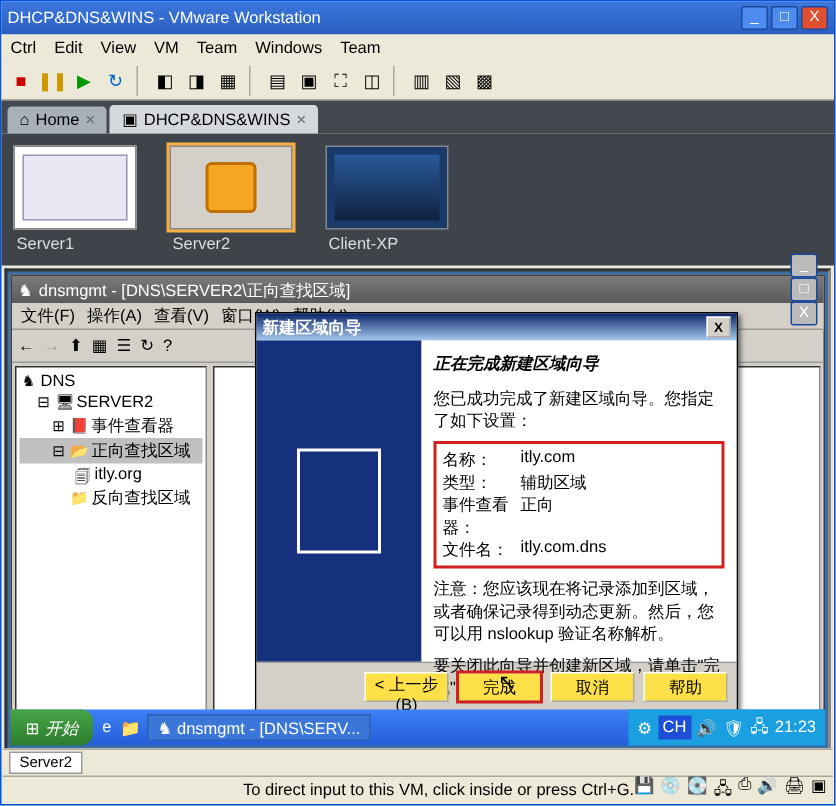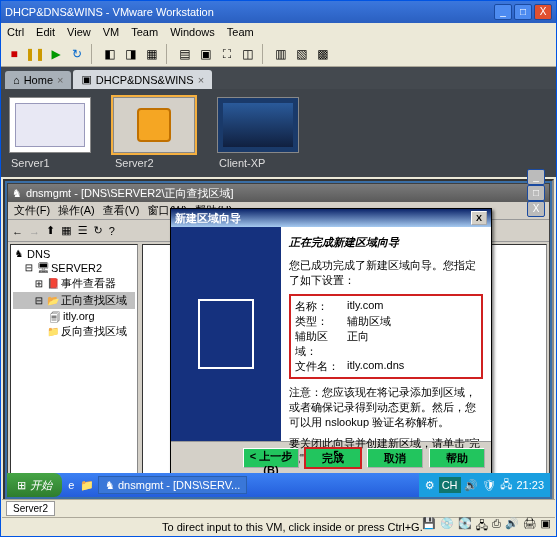--- a/index.html
+++ b/index.html
@@ -48,21 +48,21 @@
 .wiz-body { display:flex; height:214px; }
 .wiz-side { width:110px; background:#15317e; display:flex; align-items:center; justify-content:center; }
 .wiz-icon { width:56px; height:70px; border:2px solid #fff; }
 .wiz-main { flex:1; background:#fff; padding:8px; }
 .wiz-h { font-weight:bold; margin-bottom:8px;font-style:italic; }
 .wiz-p { margin-bottom:6px; }
 .summary { border:2px solid #d02020; padding:3px 4px; margin-bottom:6px; }
 .row { display:flex; }
 .row .k { width:52px; }
 .wiz-btns { background:#d4d0c8; border-top:1px solid #999; padding:6px; display:flex; justify-content:flex-end; gap:6px; }
-.btn { width:56px; height:20px; background:#22c55e; border:1px outset #fff; font-size:11px;font-weight:bold; }
+.btn { width:56px; height:20px; background:#fde047; border:1px outset #fff; font-size:11px; }
 .btn.hl { outline:2px solid #d02020; outline-offset:-1px; }
 .cursor { position:absolute; left:324px; top:262px; font-size:14px; pointer-events:none; }
 
 
 .xp-taskbar { position:absolute; left:2px; right:2px; bottom:2px; height:24px; background:linear-gradient(#3c81f3,#245edb); display:flex; align-items:center; color:#fff; }
 .start { background:linear-gradient(#46a546,#2e7d2e); padding:0 10px; height:100%; display:flex; align-items:center; border-radius:0 8px 8px 0; }
 .task-btn { background:#3a77d8; border:1px solid #2a5fb0; margin-left:4px; padding:2px 6px; color:#fff; height:18px; }
 .tray { margin-left:auto; background:#1a9fe0; padding:0 6px; height:100%; display:flex; align-items:center; gap:4px; }
 
 
@@ -221,21 +221,21 @@
             <div class="summary">
               <div class="row">
                   <span class="k">名称：</span>
                   <span>itly.com</span>
                 </div>
               <div class="row">
                   <span class="k">类型：</span>
                   <span>辅助区域</span>
                 </div>
               <div class="row">
-                  <span class="k">辅助区域：</span>
+                  <span class="k">事件查看器：</span>
                   <span>正向</span>
                 </div>
               <div class="row">
                   <span class="k">文件名：</span>
                   <span>itly.com.dns</span>
                 </div>
             </div>
             <div class="wiz-p">注意：您应该现在将记录添加到区域，或者确保记录得到动态更新。然后，您可以用 nslookup 验证名称解析。</div>
             <div class="wiz-p">要关闭此向导并创建新区域，请单击"完成"。</div>
           </div>
@@ -256,21 +256,21 @@
         <span style="margin-left:4px;font-style:italic">开始</span>
       </div>
       <span style="margin-left:6px">e</span>
       <span style="margin-left:6px">📁</span>
       <div class="task-btn">
         <span>♞</span>
         <span>dnsmgmt - [DNS\SERV...</span>
       </div>
       <div class="tray">
         <span>⚙</span>
-        <span style="background:#0f766e;padding:2px 3px">CH</span>
+        <span style="background:#1d4ed8;padding:2px 3px">CH</span>
         <span>🔊</span>
         <span>🛡</span>
         <span>🖧</span>
         <span>21:23</span>
       </div>
     </div>
   </div>
 
   <div class="vmware-bottom">
     <div class="bottom-tab">

